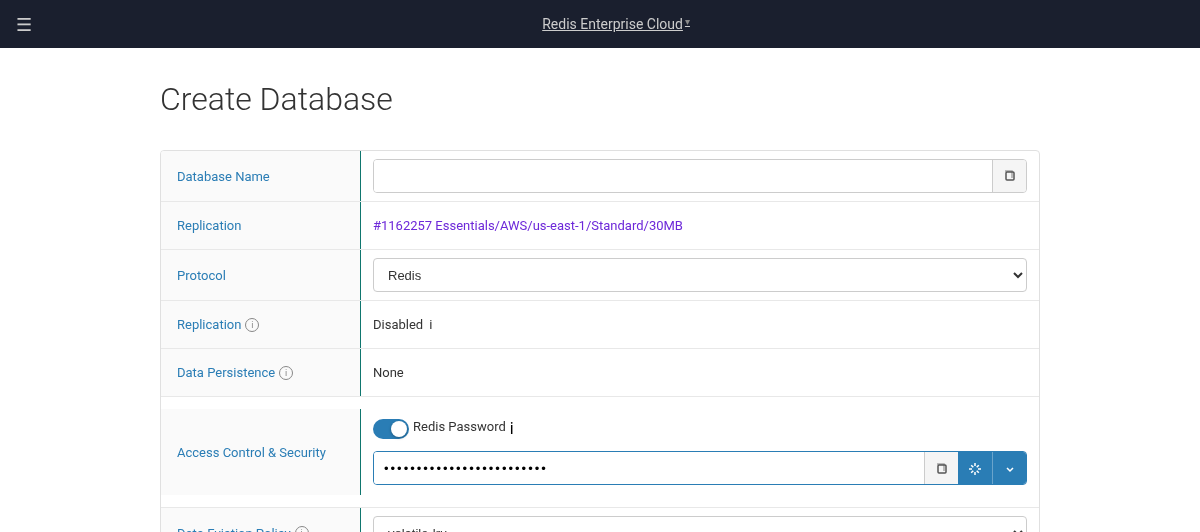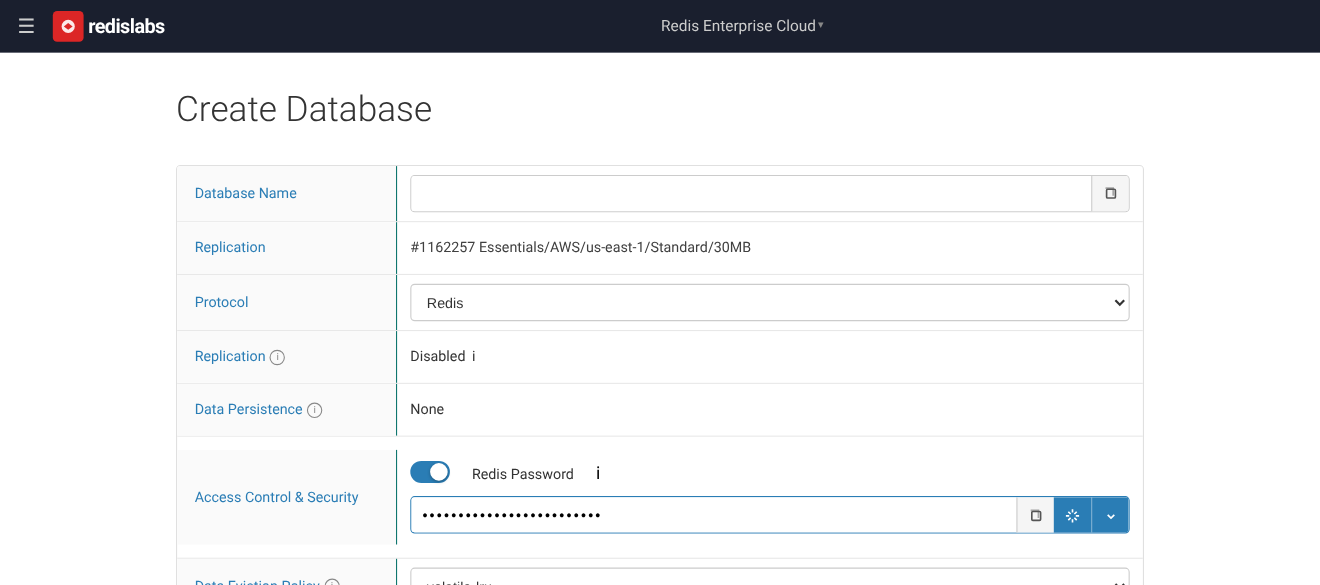--- a/index.html
+++ b/index.html
@@ -30,20 +30,21 @@
       display: flex;
       justify-content: center;
     }
     .topnav-product {
       color: #ccc;
       font-size: 14px;
       display: flex;
       align-items: flex-start;
       gap: 2px;
       cursor: pointer;
+      text-decoration: underline;
     }
     .topnav-product .chevron { font-size: 10px; color: #888; }
 
     
     .main-content {
       background: white;
       min-height: 484px;
       padding: 32px 160px 32px 160px;
     }
 
@@ -145,21 +146,21 @@
       padding: 0 10px;
       font-size: 13px;
       color: #333;
       background: white;
       outline: none;
       appearance: auto;
     }
 
     .subscription-text {
       font-size: 13px;
-      color: #404040;
+      color: #6d28d9;
     }
 
     .disabled-text {
       font-size: 13px;
       color: #333;
       display: flex;
       align-items: center;
       gap: 6px;
       text-align: center;
     }
@@ -238,47 +239,36 @@
     }
 
     
     .access-control-content {
       flex: 1;
       display: flex;
       flex-direction: column;
     }
     .access-control-top {
       display: flex;
-      align-items: flex-end;
+      align-items: flex-start;
       padding: 10px 12px 8px 12px;
-      gap: 20px;
+      gap: 4px;
     }
     .access-control-bottom {
       display: flex;
       align-items: center;
       padding: 4px 12px 10px 12px;
       gap: 8px;
     }
   </style>
 </head>
 <body>
 
 <nav class="topnav">
   <span class="topnav-hamburger">☰</span>
-  <div class="topnav-logo">
-    <div class="topnav-logo-icon">
-      <svg width="16" height="16" viewBox="0 0 16 16" fill="white">
-        <circle cx="8" cy="8" r="6" fill="white" opacity="0.9"></circle>
-        <path d="M4 8 L8 5 L12 8 L8 11 Z" fill="#dc2626"></path>
-      </svg>
-    </div>
-    <div class="topnav-logo-text">
-      <span>redis</span><span style="font-weight:700">labs</span>
-    </div>
-  </div>
   <div class="topnav-center">
     <div class="topnav-product">
       <span>Redis Enterprise Cloud</span>
       <span class="chevron">▾</span>
     </div>
   </div>
 </nav>
 
 <div class="main-content">
   <h1 class="page-title">Create Database</h1>

